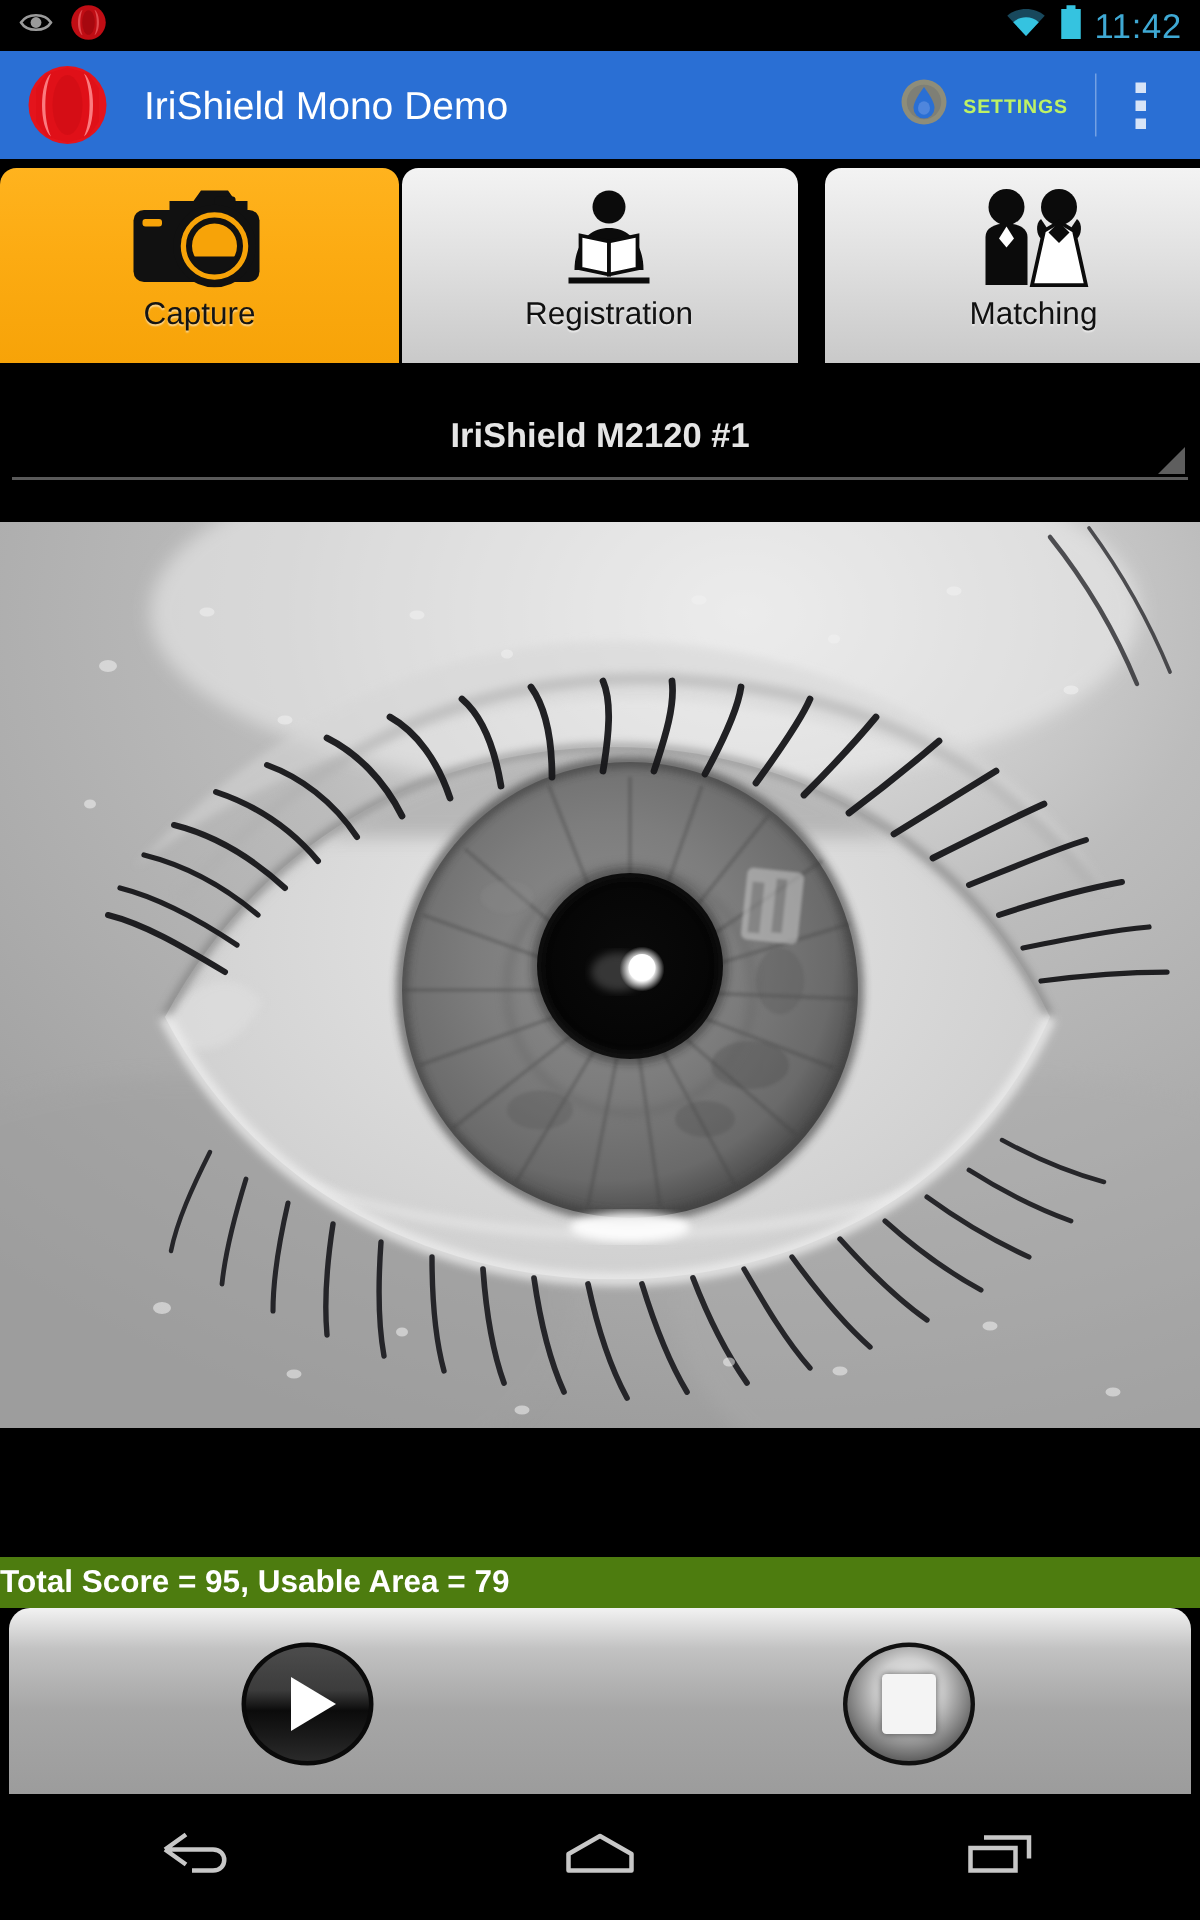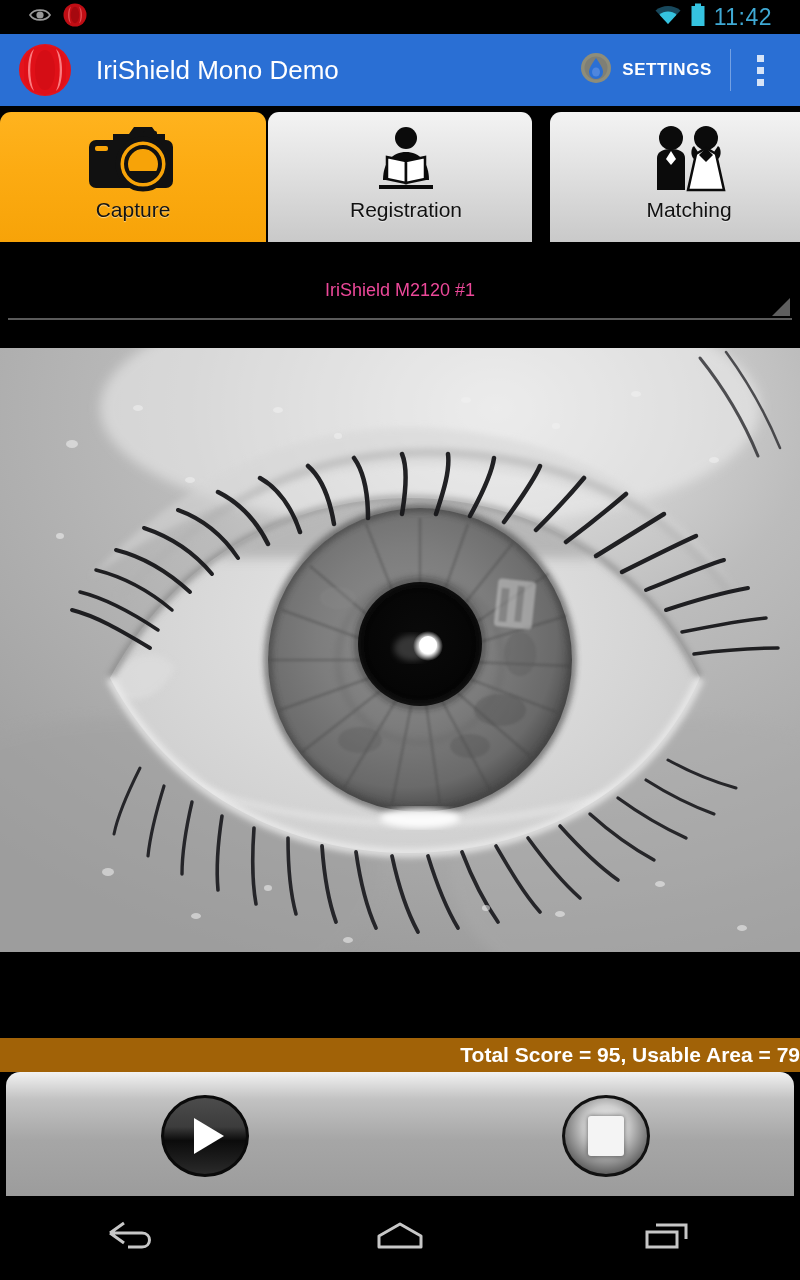--- a/index.html
+++ b/index.html
@@ -7,36 +7,36 @@
     width:800px; height:1280px;
     background:#000;
     font-family:"Liberation Sans", sans-serif;
     overflow:hidden;
   }
   #app { position:relative; width:800px; height:1280px; background:#000; }
 
   
   .statusbar {
     position:absolute; left:0; top:0; width:800px; height:34px;
-    background:#000; display:flex; align-items:center; padding:0 28px;
+    background:#000; display:flex; align-items:center; padding:0 12px;
   }
   .sb-left { display:flex; align-items:center; gap:10px; }
   .sb-right { margin-left:auto; display:flex; align-items:center; gap:8px; }
   .sb-time { color:#3fa9d4; font-size:23px; letter-spacing:0.5px; }
 
   
   .actionbar {
     position:absolute; left:0; top:34px; width:800px; height:72px;
     background:#2a6fd4; display:flex; align-items:center; padding:0 14px;gap:12px;
   }
   .ab-logo { width:62px; height:56px; position:relative; flex:0 0 auto; }
   .ab-title { color:#ffffff; font-size:26px; margin-left:8px; font-weight:400; }
   .ab-actions { margin-left:auto; display:flex; align-items:center; height:100%; }
   .settings-btn { display:flex; align-items:center; gap:9px; padding:0 14px; height:100%; }
-  .settings-label { color:#ffffff; font-size:17px; font-weight:bold; letter-spacing:0.6px; }
+  .settings-label { color:#bef264; font-size:13px; font-weight:bold; letter-spacing:0.6px; }
   .ab-divider { width:1px; height:42px; background:rgba(255,255,255,0.35); margin:0 4px; }
   .overflow-btn { display:flex; flex-direction:column; gap:5px; padding:0 22px; height:100%;
                   justify-content:center; align-items:center; }
   .overflow-dot { width:7px; height:7px; background:#d7e4f7; }
 
   
   .tabbar { position:absolute; left:0; top:106px; width:800px; height:136px; background:#000; }
   .tab {
     position:absolute; top:6px; height:130px;
     border-radius:11px 11px 0 0;
@@ -49,35 +49,35 @@
   .tab-label { font-size:21px; color:#111; margin-top:-2px;
                text-shadow:0 1px 1px rgba(255,255,255,0.55); }
   .tab.active .tab-label { color:#141414; }
 
   
   .spinner-wrap { position:absolute; left:0; top:242px; width:800px; height:106px; background:#000; }
   .spinner {
     position:absolute; left:8px; top:20px; width:784px; height:58px;
     border-bottom:2px solid #5a5a5a; display:flex; align-items:center; justify-content:center;
   }
-  .spinner-text { color:#ec4899; font-size:18px; font-weight:normal; }
+  .spinner-text { color:#e5e5e5; font-size:23px; font-weight:bold; }
   .spinner-caret {
     position:absolute; right:2px; bottom:2px; width:0; height:0;
     border-left:18px solid transparent; border-bottom:18px solid #5e5e5e;
   }
 
   
   .eye-area { position:absolute; left:0; top:348px; width:800px; height:604px; background:#000;
               overflow:hidden; }
   .eye-svg { display:block; width:800px; height:604px; }
 
   
   .score-bar {
     position:absolute; left:0; top:1038px; width:800px; height:34px;
-    background:#a16207; display:flex; align-items:center; justify-content:flex-end;
+    background:#4d7c0f; display:flex; align-items:center; justify-content:flex-start;
   }
   .score-text { color:#fff; font-size:21px; font-weight:bold; }
 
   
   .control-panel {
     position:absolute; left:6px; top:1072px; width:788px; height:124px;
     border-radius:14px 14px 0 0;
     background:linear-gradient(180deg,#f2f2f2 0%,#c2c2c2 22%,#a6a6a6 55%,#9c9c9c 100%);
   }
   .btn-round {

